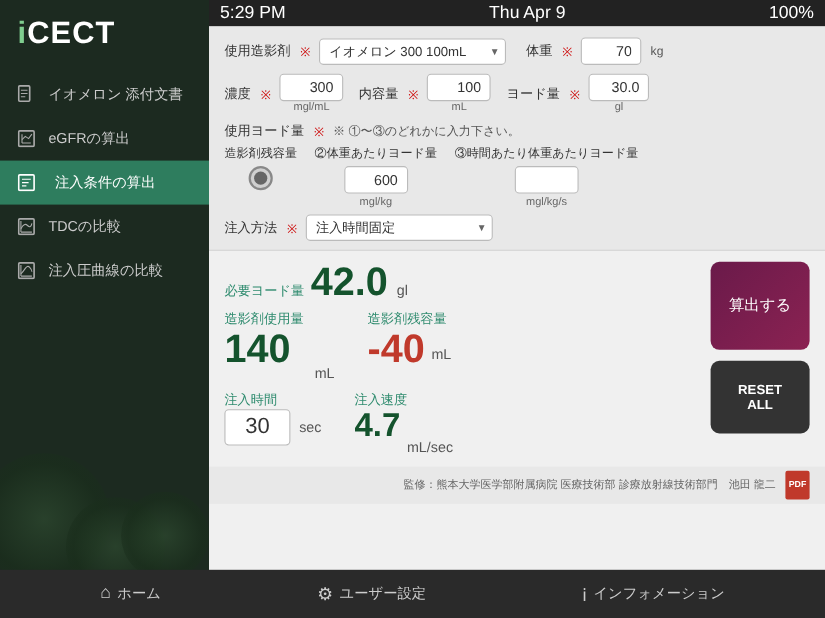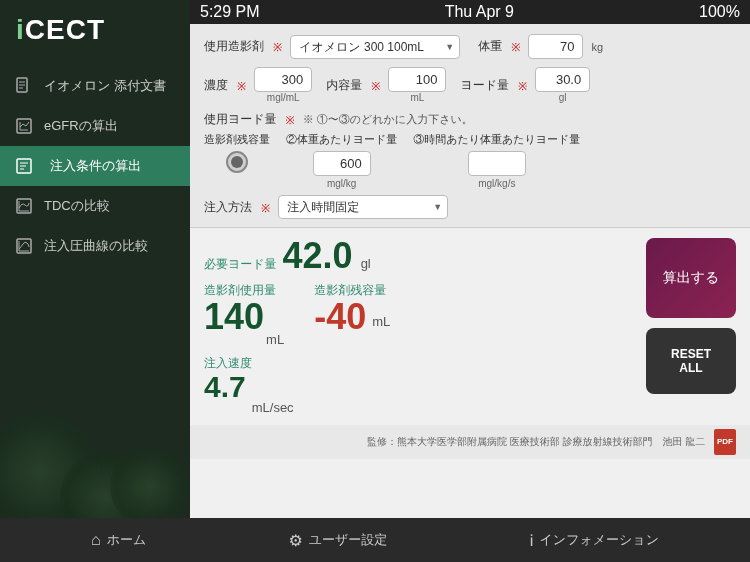--- a/index.html
+++ b/index.html
@@ -522,21 +522,21 @@
 
     <div class="result-row">
       <span class="result-label">必要ヨード量</span>
       <span class="result-value">42.0</span>
       <span class="result-unit">gl</span>
     </div>
 
     <div class="results-row2">
       <div class="result-group">
         <span class="result-label">造影剤使用量</span>
-        <div style="display:flex; align-items:baseline; gap:0;">
+        <div style="display:flex; align-items:baseline; gap:20px;">
           <span class="result-value">140</span>
           <span style="display:flex; flex-direction:column;">
             <span class="result-unit">&nbsp;</span>
             <span class="result-unit">mL</span>
           </span>
         </div>
       </div>
       <div class="result-group">
         <span class="result-label">造影剤残容量</span>
         <div style="display:flex; align-items:flex-start; gap:4px;">
@@ -544,20 +544,27 @@
           <span style="display:flex; flex-direction:column;">
             <span class="result-unit">&nbsp;</span>
             <span class="result-unit">mL</span>
           </span>
         </div>
       </div>
     </div>
 
     <div class="results-row3">
       <div class="result-group">
+        <span class="result-label">注入時間</span>
+        <div style="display:flex; align-items:center; gap:6px;">
+          <input type="text" class="form-input small" value="30" style="font-size: 20px; width: 60px; text-align: center;">
+          <span class="result-unit">sec</span>
+        </div>
+      </div>
+      <div class="result-group">
         <span class="result-label">注入速度</span>
         <div style="display:flex; align-items:baseline; gap:4px;">
           <span class="result-value" style="font-size:30px;">4.7</span>
           <span style="display:flex; flex-direction:column;">
             <span class="result-unit">&nbsp;</span>
             <span class="result-unit">mL/sec</span>
           </span>
         </div>
       </div>
     </div>

